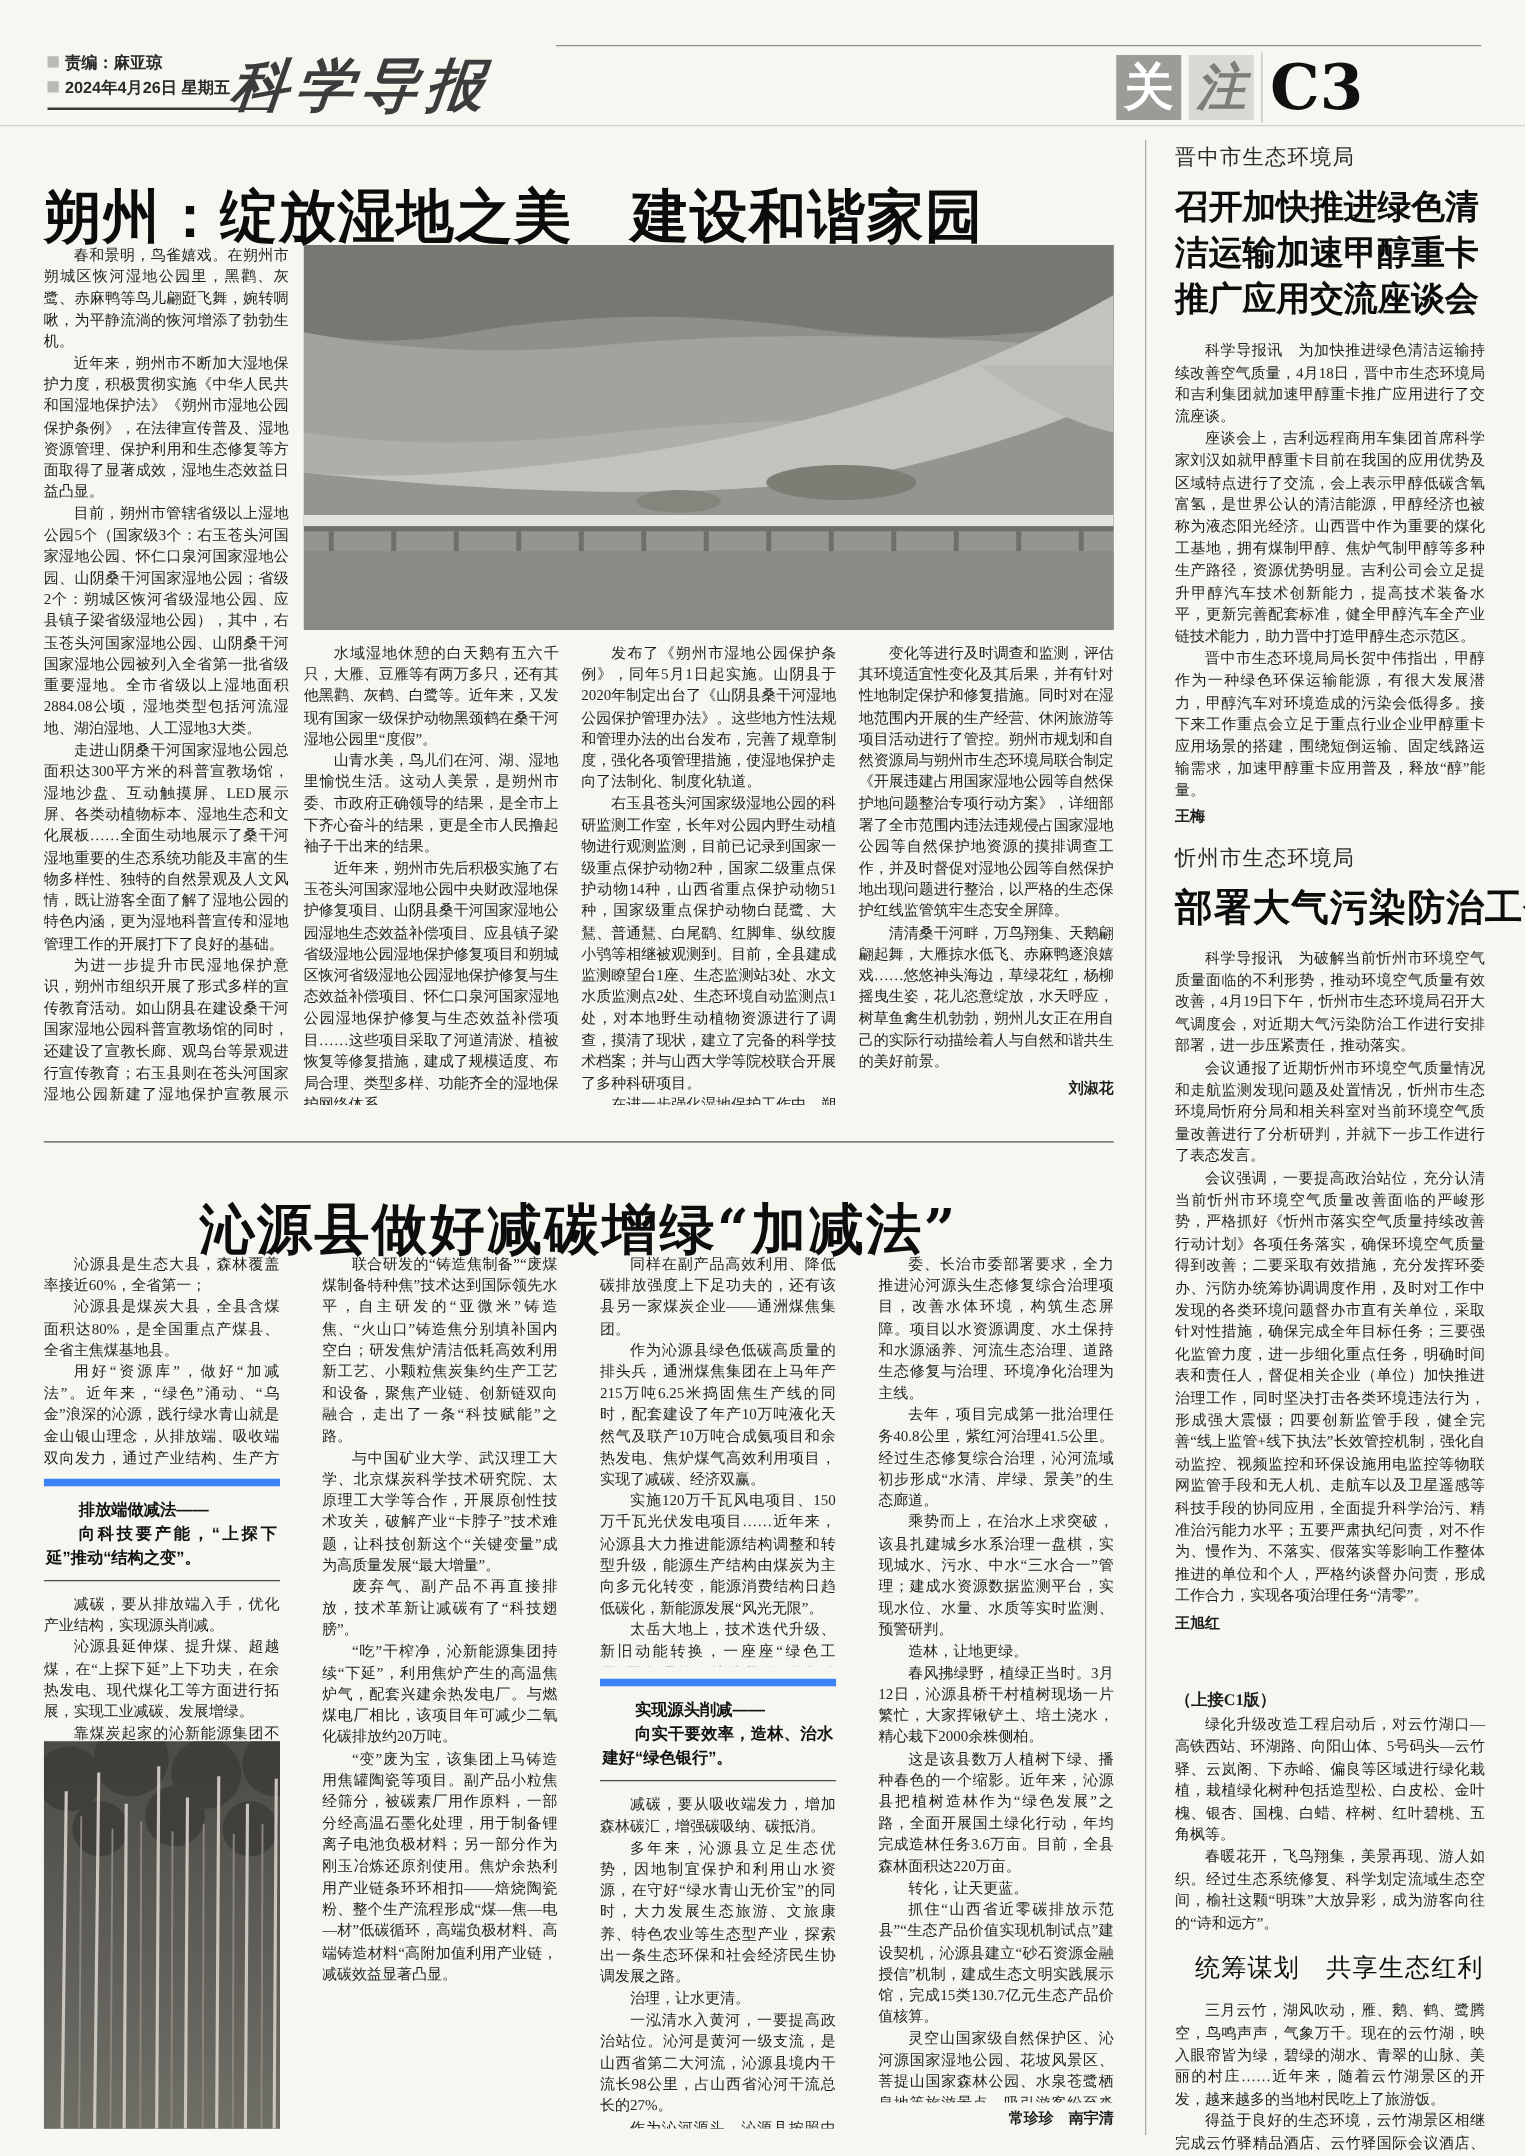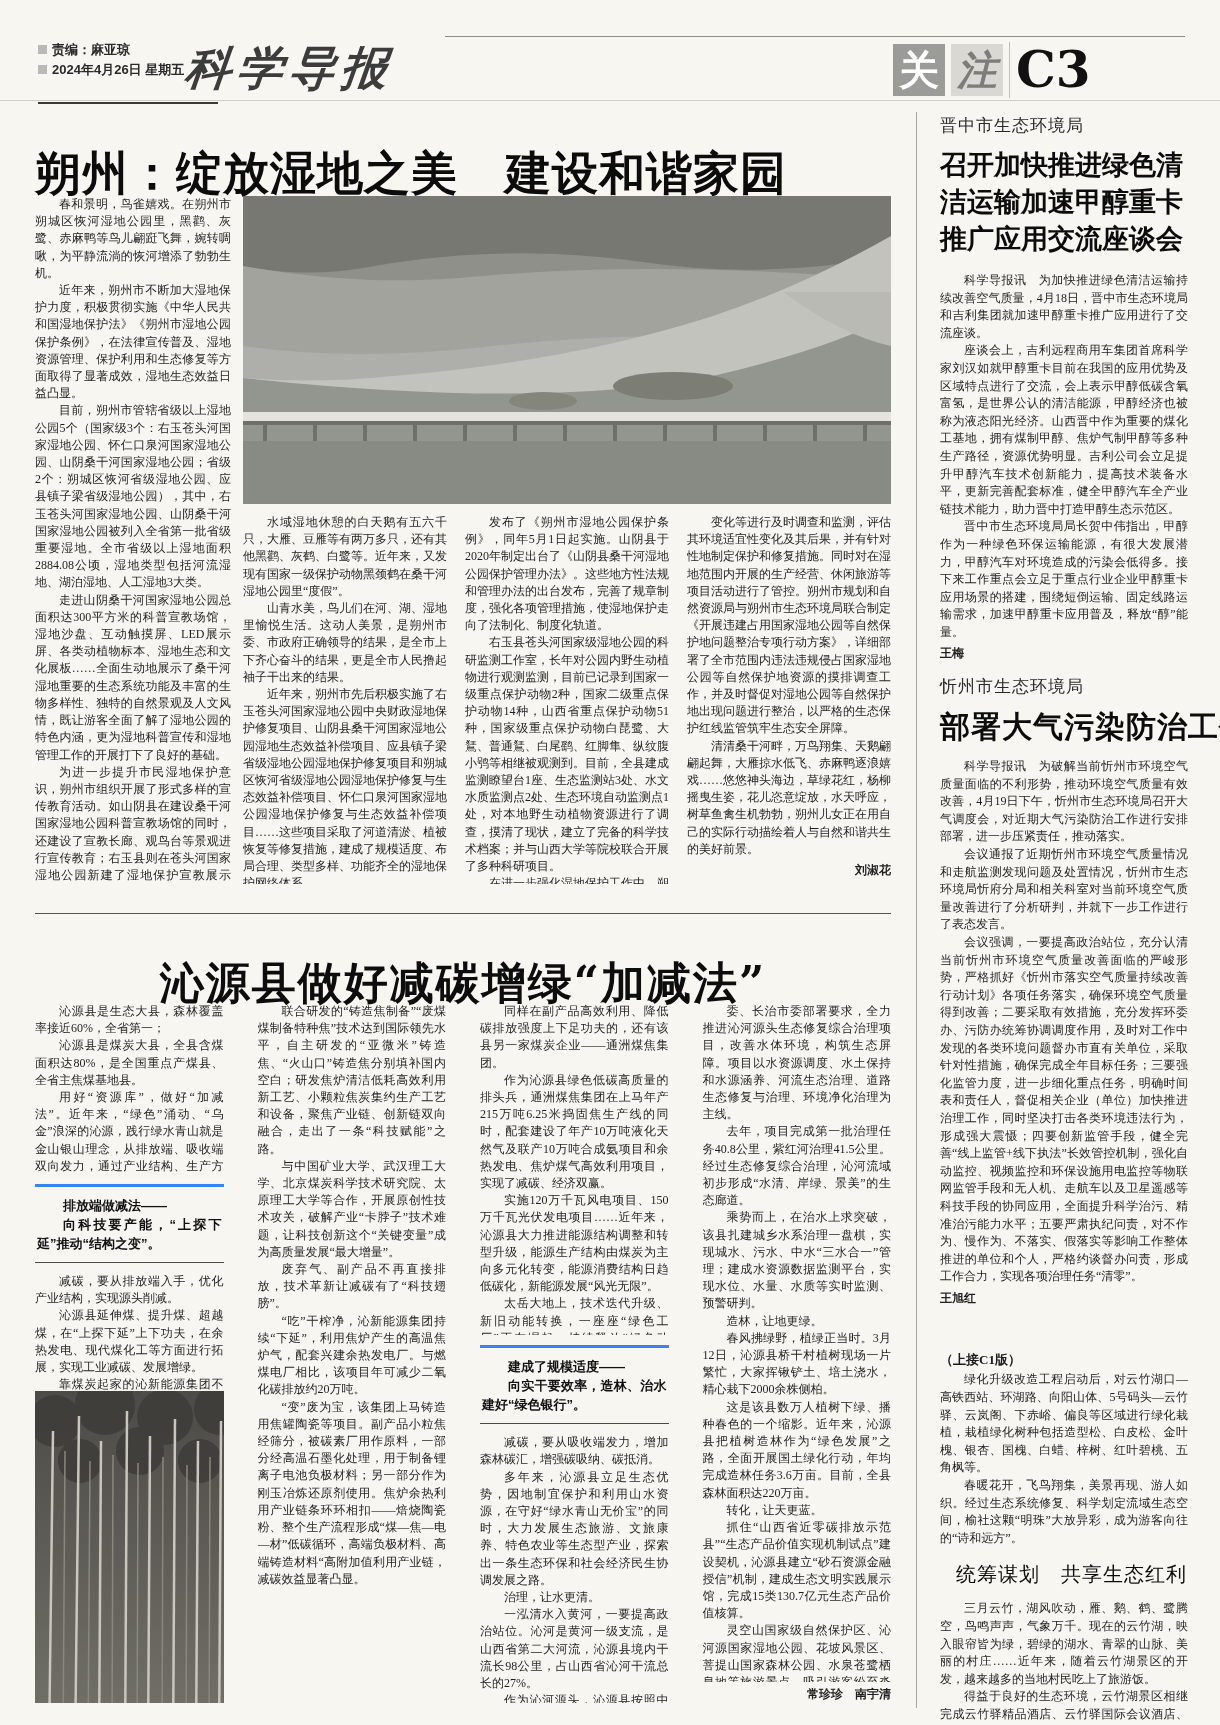--- a/index.html
+++ b/index.html
@@ -5,21 +5,21 @@
   html,body{margin:0;padding:0;}
   body{
     width:1220px;height:1725px;position:relative;overflow:hidden;
     background:#f7f6f1;color:#1c1c1c;
     font-family:"Liberation Serif","DejaVu Serif",serif;
   }
   .abs{position:absolute;}
   
   .hdr-left{left:38px;top:40px;width:180px;font-size:13px;font-weight:bold;color:#2a2a2a;
     font-family:"Liberation Sans","DejaVu Sans",sans-serif;line-height:20px;
-    border-bottom:2px solid #3a3a3a;padding-bottom:22px;}
+    border-bottom:2px solid #3a3a3a;padding-bottom:6px;}
   .sq{display:inline-block;width:9px;height:9px;background:#b9b9b6;margin-right:5px;}
   .masthead{left:185px;top:38px;font-size:46px;font-weight:bold;font-style:italic;
     color:#3c3c3c;letter-spacing:6px;font-family:"DejaVu Serif","Liberation Serif",serif;
     transform:skewX(-6deg);}
   .hdr-topline{left:445px;top:36px;width:740px;height:1px;background:#8c8c8c;}
   .hdr-botline{left:0;top:100px;width:1220px;height:1px;background:#cfcec9;}
   .sec-wrap{left:893px;top:40px;display:flex;align-items:center;gap:6px;}
   .sec-box1{width:52px;height:52px;background:#9b9b98;color:#fff;font-weight:bold;
     font-size:40px;line-height:52px;text-align:center;font-family:"Liberation Sans",sans-serif;}
   .sec-box2{width:52px;height:52px;background:#d9d8d3;color:#7c7c78;font-weight:bold;
@@ -38,21 +38,21 @@
   .a1-cols{left:243px;top:514px;width:648px;height:370px;display:flex;gap:18px;}
   .a1-col{flex:1;overflow:hidden;}
   .byline{text-align:right;font-weight:bold;text-indent:0 !important;margin-top:4px !important;}
   .art-divider{left:35px;top:913px;width:856px;height:1px;background:#55534f;}
   
   .a2-headline{left:35px;top:925px;width:856px;text-align:center;font-size:44px;font-weight:900;
     color:#0d0d0d;font-family:"DejaVu Serif","Liberation Serif",serif;letter-spacing:2px;white-space:nowrap;}
   .a2-cols{left:35px;top:1003px;width:856px;height:700px;display:flex;gap:34px;}
   .a2-col{flex:1;overflow:hidden;display:flex;flex-direction:column;}
   .a2-col .txt{overflow:hidden;}
-  .inset-box{border-top:3px solid #3b82f6;border-bottom:1px solid #4c4b47;
+  .inset-box{border-top:6px solid #3b82f6;border-bottom:1px solid #4c4b47;
     margin:10px 0;padding:9px 2px;font-weight:bold;font-size:13px;line-height:19px;
     color:#111;font-family:"Liberation Sans","DejaVu Sans",sans-serif;text-align:justify;}
   .inset-box .l1{text-indent:2em;margin:0;}
   .inset-box .l2{text-indent:2em;margin:0;}
   .forest-photo{margin-top:auto;width:100%;height:408px;background:#6b6a64;overflow:hidden;}
   
   .sidebar{left:940px;top:114px;width:248px;height:1594px;display:flex;flex-direction:column;}
   .kicker{font-size:17px;color:#2a2a2a;letter-spacing:1px;margin:0 0 10px 0;
     font-family:"Liberation Sans","DejaVu Sans",sans-serif;}
   .sb-head-a{font-size:27px;line-height:37px;font-weight:900;color:#0c0c0c;margin:0 0 14px 0;
@@ -228,21 +228,21 @@
       </div>
   </div>
   <div class="a2-col">
     <div class="txt">
         <p>同样在副产品高效利用、降低碳排放强度上下足功夫的，还有该县另一家煤炭企业——通洲煤焦集团。</p>
         <p>作为沁源县绿色低碳高质量的排头兵，通洲煤焦集团在上马年产215万吨6.25米捣固焦生产线的同时，配套建设了年产10万吨液化天然气及联产10万吨合成氨项目和余热发电、焦炉煤气高效利用项目，实现了减碳、经济双赢。</p>
         <p>实施120万千瓦风电项目、150万千瓦光伏发电项目……近年来，沁源县大力推进能源结构调整和转型升级，能源生产结构由煤炭为主向多元化转变，能源消费结构日趋低碳化，新能源发展“风光无限”。</p>
         <p>太岳大地上，技术迭代升级、新旧动能转换，一座座“绿色工厂”正在崛起，持续释放“绿色动能”。</p>
       </div>
     <div class="inset-box">
-      <p class="l1">建成了规模适度——</p>
+      <p class="l1">实现源头削减——</p>
       <p class="l2">向实干要效率，造林、治水建好“绿色银行”。</p>
     </div>
     <div class="txt">
         <p>减碳，要从吸收端发力，增加森林碳汇，增强碳吸纳、碳抵消。</p>
         <p>多年来，沁源县立足生态优势，因地制宜保护和利用山水资源，在守好“绿水青山无价宝”的同时，大力发展生态旅游、文旅康养、特色农业等生态型产业，探索出一条生态环保和社会经济民生协调发展之路。</p>
         <p>治理，让水更清。</p>
         <p>一泓清水入黄河，一要提高政治站位。沁河是黄河一级支流，是山西省第二大河流，沁源县境内干流长98公里，占山西省沁河干流总长的27%。</p>
         <p>作为沁河源头，沁源县按照中央和省</p>
       </div>
   </div>

